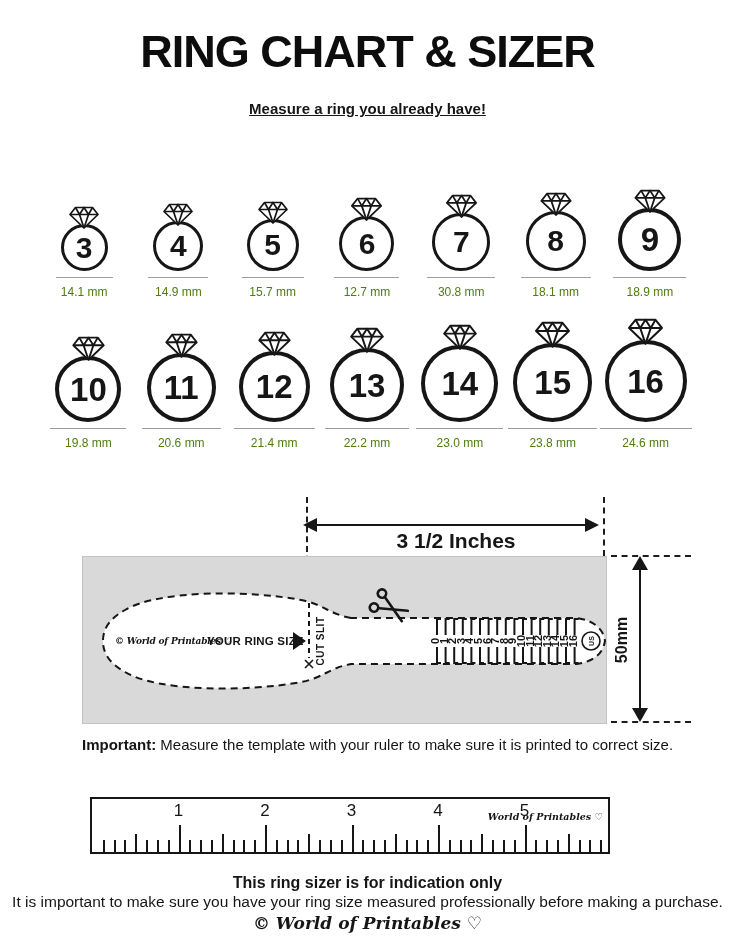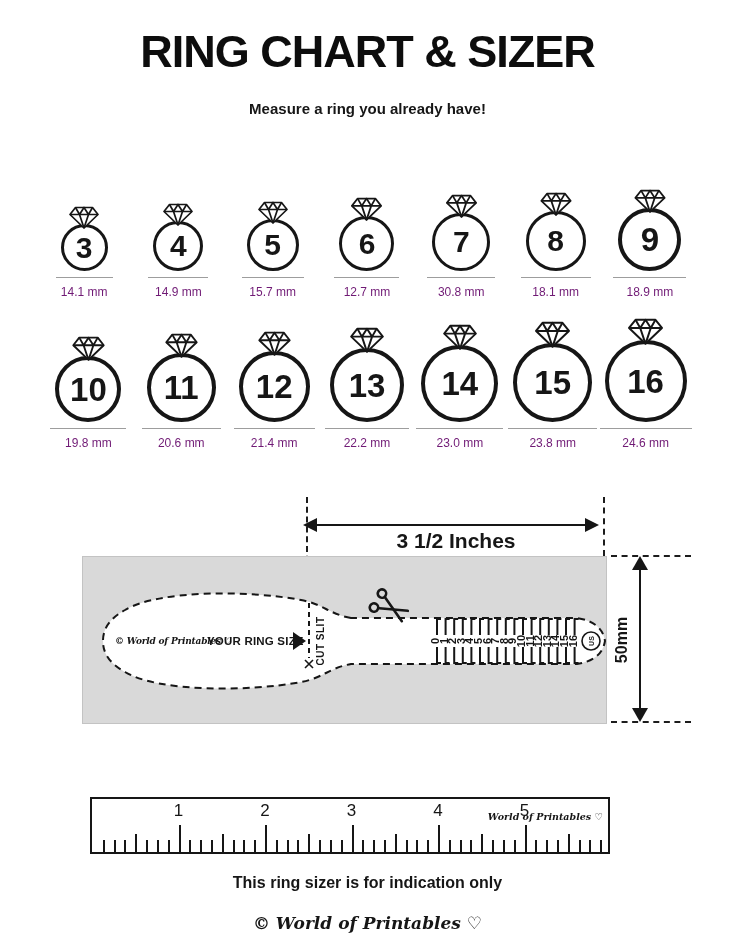--- a/index.html
+++ b/index.html
@@ -4,37 +4,37 @@
 <style>
   * { margin:0; padding:0; box-sizing:border-box; }
   html,body { background:#ffffff; }
   body { font-family:"Liberation Sans", sans-serif; color:#161616; }
   .page { position:relative; width:735px; height:951px; margin:0 auto; background:#fff; overflow:hidden; }
 
   
   .title { position:absolute; top:26px; left:0; width:100%; text-align:center;
            font-size:45px; font-weight:800; letter-spacing:-1px; color:#0d0d0d; }
   .intro-heading { position:absolute; top:100px; left:0; width:100%; text-align:center;
-                   font-size:15px; font-weight:bold; }
+                   font-size:15px; font-weight:bold;text-decoration:underline; }
   .intro-sub { position:absolute; top:119px; left:0; width:100%; text-align:center; font-size:15px; }
 
   
   .ring-row { position:absolute; display:flex; }
   .ring-row.row1 { left:37px; top:176px; width:660px; }
   .ring-row.row2 { left:42px; top:310px; width:650px; }
   .ring-item { flex:1; display:flex; flex-direction:column; align-items:center; }
   .ring-figure { display:flex; flex-direction:column; justify-content:flex-end; align-items:center; }
   .row1 .ring-figure { height:95px; }
   .row2 .ring-figure { height:112px; }
   .diamond { display:block; position:relative; z-index:2; }
   .ring-circle { border:3px solid #161616; border-radius:50%; background:#fff;
                  display:flex; align-items:center; justify-content:center;
                  font-weight:bold; color:#161616; margin-top:-5px; line-height:1; }
   .ring-underline { height:1px; background:#9d9d9d; margin-top:6px; }
-  .ring-mm { margin-top:7px; font-size:12px; color:#701a75; }
+  .ring-mm { margin-top:7px; font-size:12px; color:#4d7c0f; }
 
   
   .dash-v { position:absolute; width:0; border-left:2px dashed #1c1c1c; }
   .dash-v.left  { left:306px; top:497px; height:104px; }
   .dash-v.right { left:603px; top:497px; height:59px;  }
   .dash-h { position:absolute; height:0; border-top:2px dashed #1c1c1c; }
   .dash-h.top    { left:611px; top:555px; width:80px; }
   .dash-h.bottom { left:611px; top:721px; width:80px; }
   .harrow-line { position:absolute; left:316px; top:524px; width:270px; height:2px; background:#161616; }
   .tri { position:absolute; width:0; height:0; }
@@ -366,20 +366,21 @@
     </div>
 
     <div class="dash-h top"></div>
     <div class="dash-h bottom"></div>
     <div class="varrow-line"></div>
     <div class="tri north"></div>
     <div class="tri south"></div>
     <div class="varrow-label">50mm</div>
   </div>
 
+  <p class="important"><b>Important:</b><span> Measure the template with your ruler to make sure it is printed to correct size.</span></p>
 
   <div class="ruler">
     <span class="ruler-brand">World of Printables ♡</span>
   <div class="ruler-tick" style="left: 10.8px; height: 12px;"></div>
       <div class="ruler-tick" style="left: 21.6px; height: 12px;"></div>
       <div class="ruler-tick" style="left: 32.4px; height: 12px;"></div>
       <div class="ruler-tick" style="left: 43.3px; height: 18px;"></div>
       <div class="ruler-tick" style="left: 54.1px; height: 12px;"></div>
       <div class="ruler-tick" style="left: 64.9px; height: 12px;"></div>
       <div class="ruler-tick" style="left: 75.7px; height: 12px;"></div>
@@ -424,15 +425,16 @@
       <div class="ruler-tick" style="left: 497.4px; height: 12px;"></div>
       <div class="ruler-tick" style="left: 508.2px; height: 12px;"></div>
       <span class="ruler-num" style="left: 86.5px;">1</span>
       <span class="ruler-num" style="left: 173px;">2</span>
       <span class="ruler-num" style="left: 259.5px;">3</span>
       <span class="ruler-num" style="left: 346px;">4</span>
       <span class="ruler-num" style="left: 432.5px;">5</span>
     </div>
 
   <p class="footer-heading">This ring sizer is for indication only</p>
+  <p class="footer-text">It is important to make sure you have your ring size measured professionally before making a purchase.</p>
   <div class="footer-brand">© World of Printables ♡</div>
 
 </div>
 
 </body></html>

